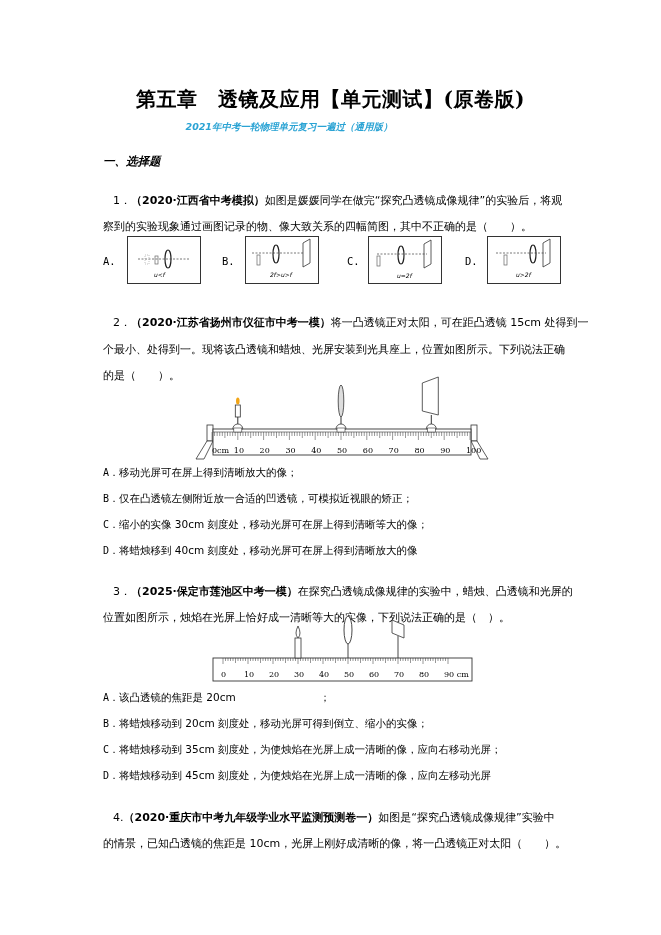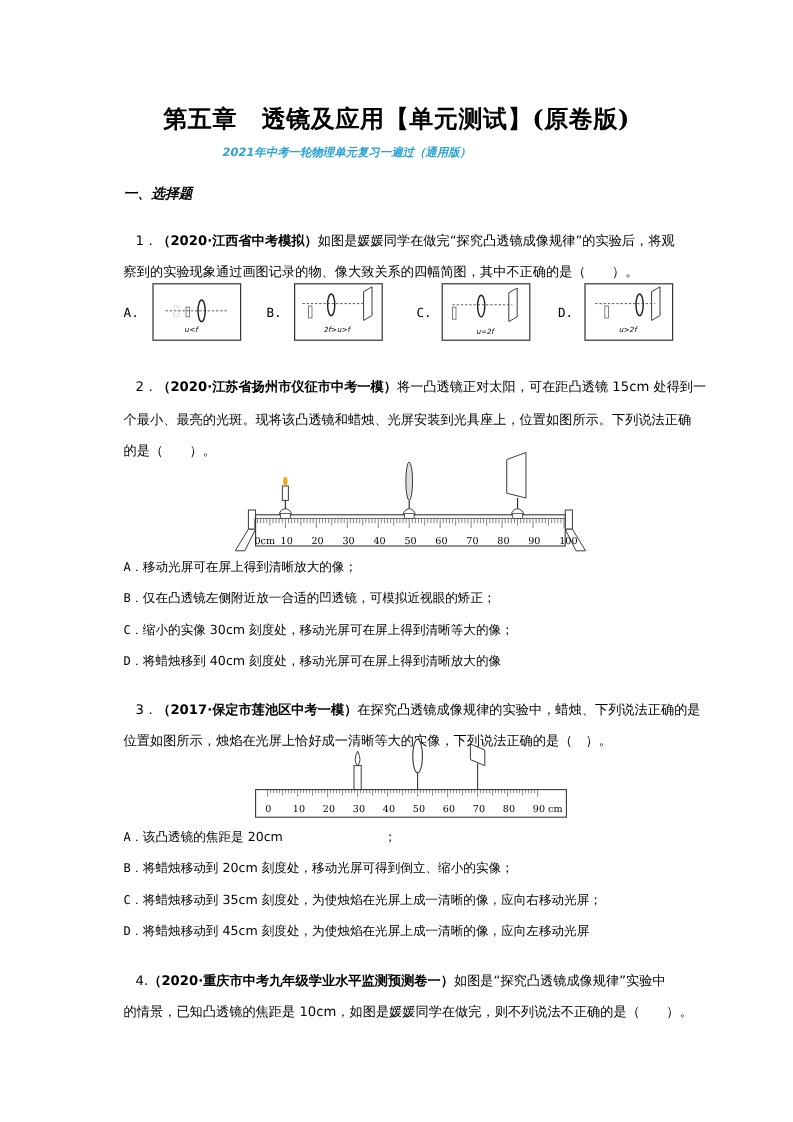--- a/index.html
+++ b/index.html
@@ -72,21 +72,21 @@
     <rect x="16" y="18" width="3" height="10" fill="none" stroke="#666" stroke-width="0.7"></rect>
     <ellipse cx="45" cy="17" rx="3" ry="9" fill="none" stroke="#222" stroke-width="1.2"></ellipse>
     <polygon points="55,6 62,2 62,26 55,30" fill="none" stroke="#333" stroke-width="0.8"></polygon>
     <text x="28" y="40" font-size="6" font-style="italic">u&gt;2f</text>
   </svg>
 </div>
 
 <div class="abs line indent" style="top:301px">
   <span>2．</span><span class="src">（2020·江苏省扬州市仪征市中考一模）</span><span>将一凸透镜正对太阳，可在距凸透镜 15cm 处得到一</span>
 </div>
-<div class="abs line" style="top:328px">个最小、最亮的光斑。现将该凸透镜和蜡烛、光屏安装到光具座上，位置如图所示。下列说法正确</div>
+<div class="abs line" style="top:328px">个最小、处得到一。现将该凸透镜和蜡烛、光屏安装到光具座上，位置如图所示。下列说法正确</div>
 <div class="abs line" style="top:354px">的是（　　）。</div>
 
 <svg class="abs" id="bench2" style="left:180px; top:375px" width="320" height="85" viewBox="0 0 320 85">
     <rect x="27" y="50" width="6" height="16" fill="#fff" stroke="#333" stroke-width="0.8"></rect>
     <polygon points="27,66 33,66 24,84 16,84" fill="#fff" stroke="#333" stroke-width="0.8"></polygon>
     <rect x="291" y="50" width="6" height="16" fill="#fff" stroke="#333" stroke-width="0.8"></rect>
     <polygon points="291,66 297,66 308,84 300,84" fill="#fff" stroke="#333" stroke-width="0.8"></polygon>
     <rect x="33" y="54" width="258" height="26" fill="#fff" stroke="#333" stroke-width="0.9"></rect>
     <line x1="33" y1="57" x2="291" y2="57" stroke="#333" stroke-width="0.6"></line>
     <line x1="32" y1="57" x2="32" y2="65" stroke="#333" stroke-width="0.5"></line>
@@ -215,21 +215,21 @@
     <line x1="251.3" y1="49" x2="251.3" y2="40" stroke="#333" stroke-width="1"></line>
     <polygon points="242.3,8 258.3,2 258.3,40 242.3,36" fill="#fff" stroke="#333" stroke-width="0.8"></polygon>
   </svg>
 
 <div class="abs opt" style="top:466px"><span class="optlabel">A．</span><span>移动光屏可在屏上得到清晰放大的像；</span></div>
 <div class="abs opt" style="top:492px"><span class="optlabel">B．</span><span>仅在凸透镜左侧附近放一合适的凹透镜，可模拟近视眼的矫正；</span></div>
 <div class="abs opt" style="top:518px"><span class="optlabel">C．</span><span>缩小的实像 30cm 刻度处，移动光屏可在屏上得到清晰等大的像；</span></div>
 <div class="abs opt" style="top:544px"><span class="optlabel">D．</span><span>将蜡烛移到 40cm 刻度处，移动光屏可在屏上得到清晰放大的像</span></div>
 
 <div class="abs line indent" style="top:570px">
-  <span>3．</span><span class="src">（2017·保定市莲池区中考一模）</span><span>在探究凸透镜成像规律的实验中，蜡烛、下列说法正确的是</span>
+  <span>3．</span><span class="src">（2025·保定市莲池区中考一模）</span><span>在探究凸透镜成像规律的实验中，蜡烛、凸透镜和光屏的</span>
 </div>
 <div class="abs line" style="top:596px">位置如图所示，烛焰在光屏上恰好成一清晰等大的实像，下列说法正确的是（　）。</div>
 
 <svg class="abs" id="bench3" style="left:205px; top:615px" width="270" height="70" viewBox="0 0 270 70">
     <rect x="8" y="43" width="259" height="23" fill="#fff" stroke="#333" stroke-width="0.9"></rect>
     <line x1="18" y1="43" x2="18" y2="49" stroke="#333" stroke-width="0.5"></line>
     <line x1="20.5" y1="43" x2="20.5" y2="46" stroke="#333" stroke-width="0.5"></line>
     <line x1="23" y1="43" x2="23" y2="46" stroke="#333" stroke-width="0.5"></line>
     <line x1="25.5" y1="43" x2="25.5" y2="46" stroke="#333" stroke-width="0.5"></line>
     <line x1="28" y1="43" x2="28" y2="46" stroke="#333" stroke-width="0.5"></line>
@@ -338,13 +338,13 @@
   </svg>
 
 <div class="abs opt" style="top:691px"><span class="optlabel">A．</span><span>该凸透镜的焦距是 20cm　　　　　　　　；</span></div>
 <div class="abs opt" style="top:717px"><span class="optlabel">B．</span><span>将蜡烛移动到 20cm 刻度处，移动光屏可得到倒立、缩小的实像；</span></div>
 <div class="abs opt" style="top:743px"><span class="optlabel">C．</span><span>将蜡烛移动到 35cm 刻度处，为使烛焰在光屏上成一清晰的像，应向右移动光屏；</span></div>
 <div class="abs opt" style="top:769px"><span class="optlabel">D．</span><span>将蜡烛移动到 45cm 刻度处，为使烛焰在光屏上成一清晰的像，应向左移动光屏</span></div>
 
 <div class="abs line indent" style="top:796px">
   <span>4.</span><span class="src">（2020·重庆市中考九年级学业水平监测预测卷一）</span><span>如图是“探究凸透镜成像规律”实验中</span>
 </div>
-<div class="abs line" style="top:822px">的情景，已知凸透镜的焦距是 10cm，如图是媛媛同学在做完，则不列说法不正确的是（　　）。</div>
+<div class="abs line" style="top:822px">的情景，已知凸透镜的焦距是 10cm，光屏上刚好成清晰的像，将一凸透镜正对太阳（　　）。</div>
 
 </body></html>

